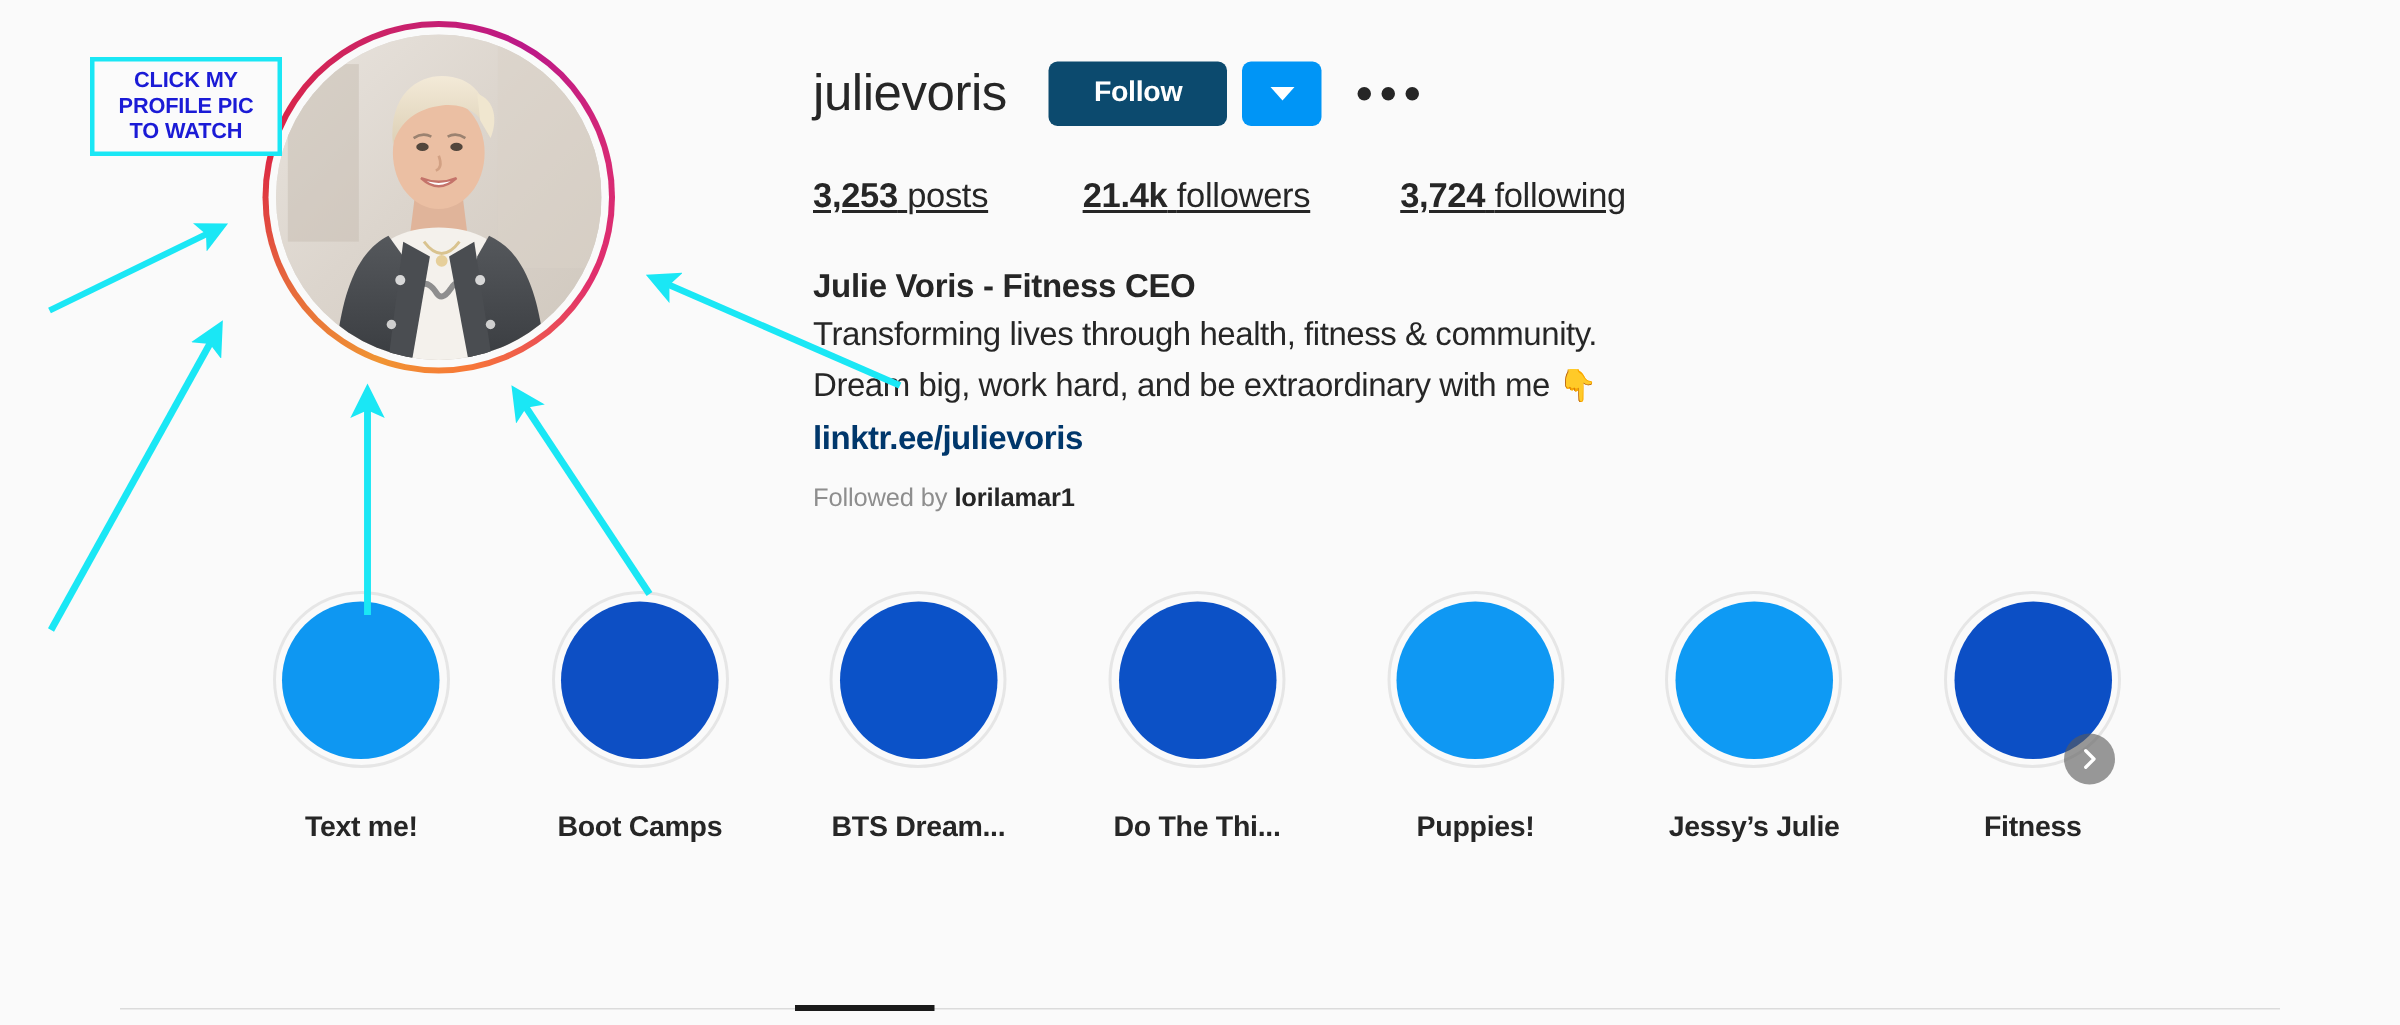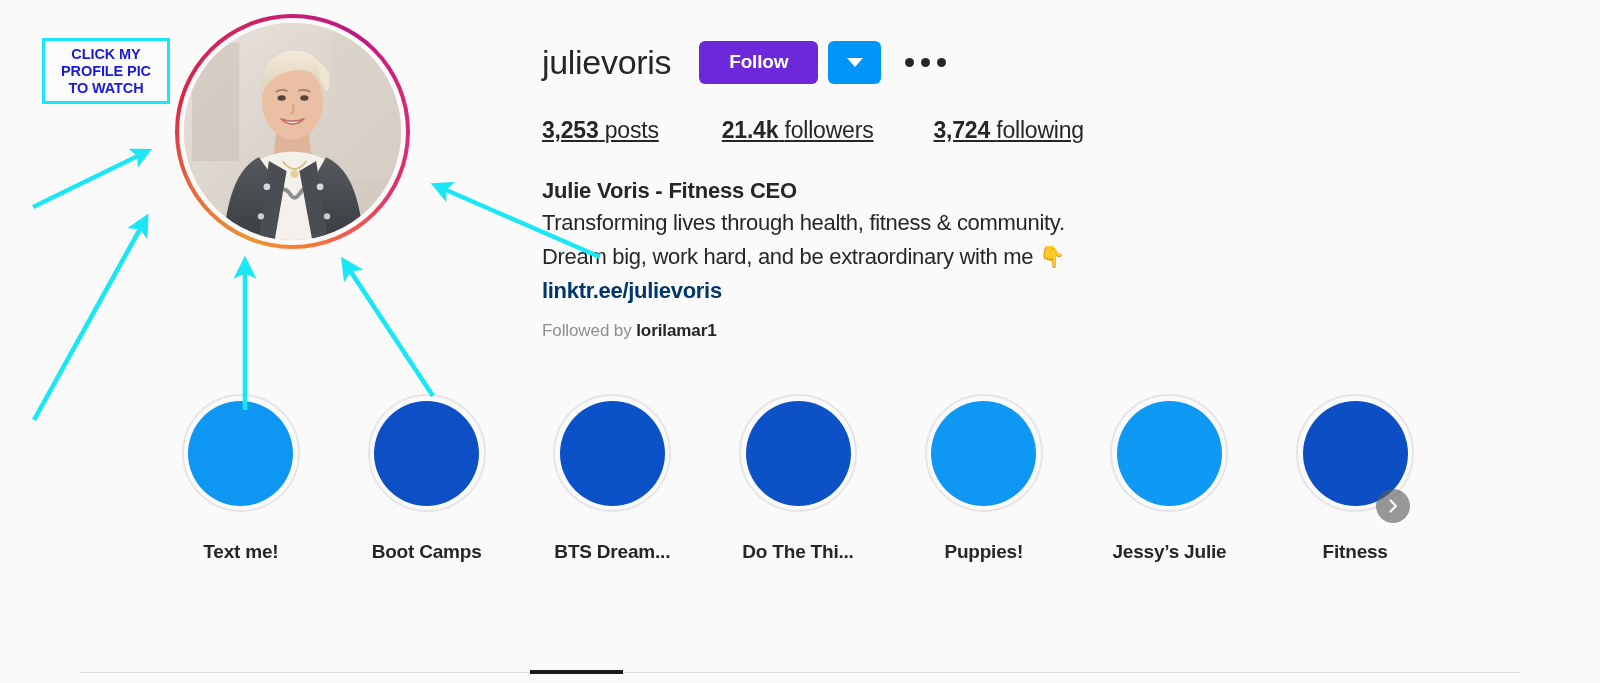--- a/index.html
+++ b/index.html
@@ -29,21 +29,21 @@
     position: absolute;
     left: 0; top: 0;
     width: 1600px;
     height: 683px;
     pointer-events: none;
     z-index: 40;
   }
 
   .callout-box {
     position: absolute;
-    left: 42px;
+    left: 60px;
     top: 38px;
     width: 128px;
     height: 66px;
     border: 3px solid #1ae7f5;
     background: #fbfbfb;
     box-sizing: border-box;
     display: flex;
     flex-direction: column;
     align-items: center;
     justify-content: center;
@@ -112,21 +112,21 @@
   .username {
     font-size: 34px;
     font-weight: 300;
     line-height: 42px;
     color: #262626;
     letter-spacing: -0.3px;
     margin-right: 28px;
     white-space: nowrap;
   }
   .follow-btn {
-    background: #6d28d9;
+    background: #0c4a6e;
     color: #ffffff;
     border: none;
     border-radius: 6px;
     font-family: "Liberation Sans", sans-serif;
     font-size: 19px;
     font-weight: bold;
     letter-spacing: -0.2px;
     height: 43px;
     padding: 0 30px;
     cursor: pointer;

